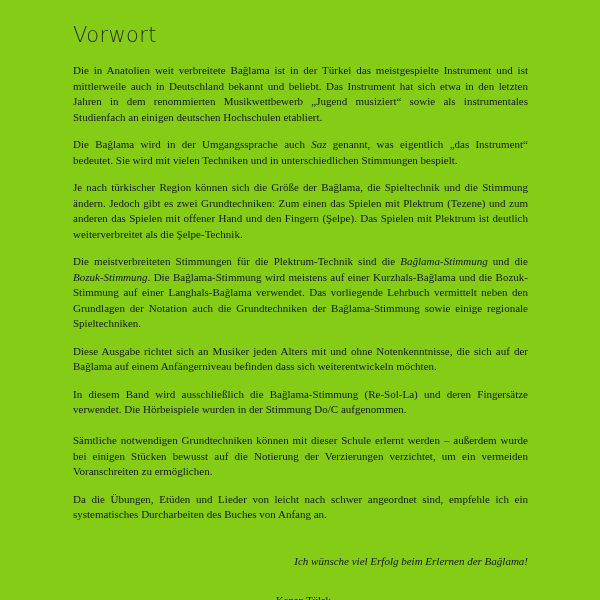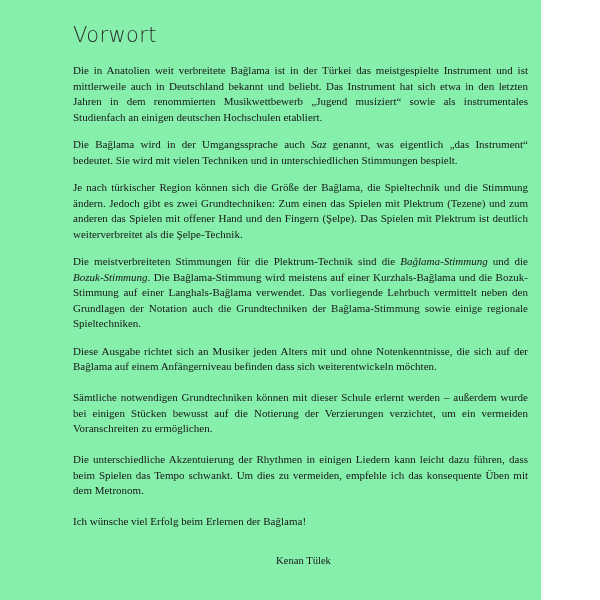--- a/index.html
+++ b/index.html
@@ -11,23 +11,23 @@
     width: 600px;
     height: 600px;
     overflow: hidden;
     font-family: "Liberation Serif", "DejaVu Serif", serif;
     color: #1a1a1a;
     -webkit-font-smoothing: antialiased;
   }
 
   #page {
     position: relative;
-    width: 541px;
+    width: 600px;
     height: 600px;
-    background: #86efac;
+    background: #84cc16;
     box-sizing: border-box;
   }
 
   #content {
     position: absolute;
     left: 73px;
     top: 24px;
     width: 455px;
   }
 
@@ -62,53 +62,55 @@
   .signature {
     font-size: 10.6px;
     line-height: 15.5px;
     margin: 8px;
     padding-left: 6px;
     color: #161616;
     text-align: center;
   }
 
   .closing {
-    text-align: left;
+    text-align: right;
+    font-style: italic;
   }
 
   i {
     font-style: italic;
   }
 </style>
 </head>
 <body>
 
 <div id="page">
   <div id="content">
 
     <h1 class="doc-title">Vorwort</h1>
 
     <div>
       <p class="para">Die in Anatolien weit verbreitete Bağlama ist in der Türkei das meistgespielte Instrument und ist mittlerweile auch in Deutschland bekannt und beliebt. Das Instrument hat sich etwa in den letzten Jahren in dem renommierten Musikwettbewerb „Jugend musiziert“ sowie als instrumentales Studienfach an einigen deutschen Hochschulen etabliert.</p>
       <p class="para">Die Bağlama wird in der Umgangssprache auch <i>Saz</i> genannt, was eigentlich „das Instrument“ bedeutet. Sie wird mit vielen Techniken und in unterschiedlichen Stimmungen bespielt.</p>
       <p class="para">Je nach türkischer Region können sich die Größe der Bağlama, die Spieltechnik und die Stimmung ändern. Jedoch gibt es zwei Grundtechniken: Zum einen das Spielen mit Plektrum (Tezene) und zum anderen das Spielen mit offener Hand und den Fingern (Şelpe). Das Spielen mit Plektrum ist deutlich weiterverbreitet als die Şelpe-Technik.</p>
       <p class="para">Die meistverbreiteten Stimmungen für die Plektrum-Technik sind die <i>Bağlama-Stimmung</i> und die <i>Bozuk-Stimmung</i>. Die Bağlama-Stimmung wird meistens auf einer Kurzhals-Bağlama und die Bozuk-Stimmung auf einer Langhals-Bağlama verwendet. Das vorliegende Lehrbuch vermittelt neben den Grundlagen der Notation auch die Grundtechniken der Bağlama-Stimmung sowie einige regionale Spieltechniken.</p>
       <p class="para">Diese Ausgabe richtet sich an Musiker jeden Alters mit und ohne Notenkenntnisse, die sich auf der Bağlama auf einem Anfängerniveau befinden dass sich weiterentwickeln möchten.</p>
+      <p class="para">In diesem Band wird ausschließlich die Bağlama-Stimmung (Re-Sol-La) und deren Fingersätze verwendet. Die Hörbeispiele wurden in der Stimmung Do/C aufgenommen.</p>
     </div>
 
     <div class="block-gap"></div>
 
     <div>
       <p class="para">Sämtliche notwendigen Grundtechniken können mit dieser Schule erlernt werden – außerdem wurde bei einigen Stücken bewusst auf die Notierung der Verzierungen verzichtet, um ein vermeiden Voranschreiten zu ermöglichen.</p>
+      <p class="para">Da die Übungen, Etüden und Lieder von leicht nach schwer angeordnet sind, empfehle ich ein systematisches Durcharbeiten des Buches von Anfang an.</p>
     </div>
 
     <div class="block-gap"></div>
 
     <div>
-      <p class="para">Die unterschiedliche Akzentuierung der Rhythmen in einigen Liedern kann leicht dazu führen, dass beim Spielen das Tempo schwankt. Um dies zu vermeiden, empfehle ich das konsequente Üben mit dem Metronom.</p>
     </div>
 
     <div class="block-gap"></div>
 
     <div>
       <p class="para closing">Ich wünsche viel Erfolg beim Erlernen der Bağlama!</p>
     </div>
 
     <div class="block-gap"></div>
 

